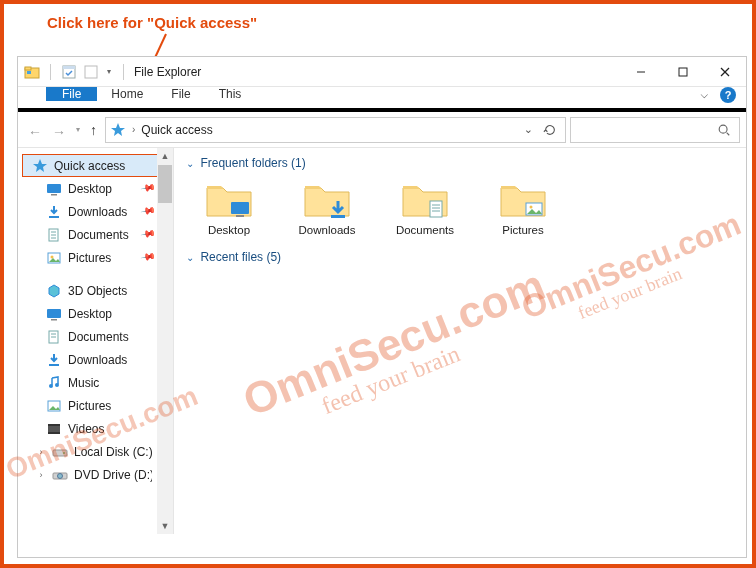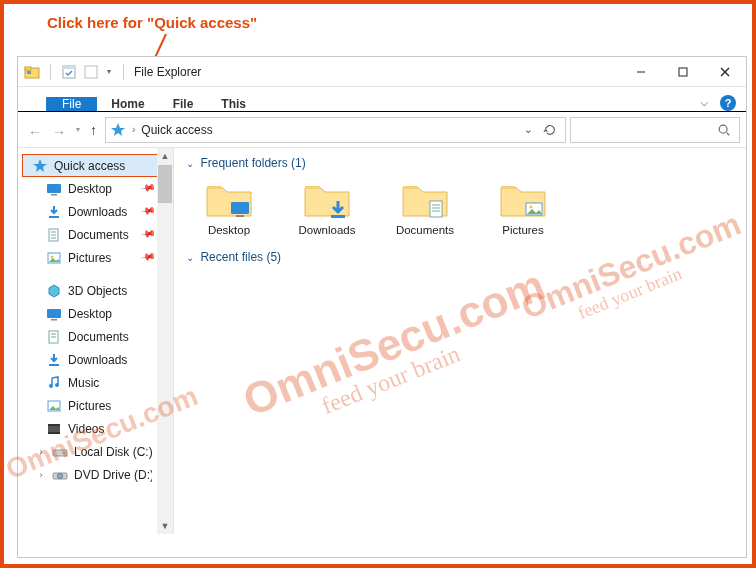--- a/index.html
+++ b/index.html
@@ -14,23 +14,23 @@
   .titlebar { height: 30px; background: #fff; display: flex; align-items: center; border-bottom: 1px solid #e5e5e5; }
   .tb-left { display: flex; align-items: center; gap: 6px; padding-left: 6px; }
   .tb-icon { width: 16px; height: 16px; }
   .tb-sep { width: 1px; height: 16px; background: #ccc; margin: 0 4px; }
   .tb-dd { width: 8px; height: 12px; display: inline-flex; align-items: center; justify-content: center; color: #666; font-size: 8px; }
   .tb-title { font-size: 12px; color: #222; }
   .tb-right { margin-left: auto; display: flex; }
   .wbtn { width: 42px; height: 30px; display: flex; align-items: center; justify-content: center; color: #222; }
 
   
-  .ribbon { height: 25px; display: flex; align-items: flex-end; border-bottom: 1px solid #000000; padding-left: 28px; }
+  .ribbon { height: 25px; display: flex; align-items: flex-start; border-bottom: 4px solid #000000; padding-left: 28px; }
   .file-tab { background: #1979ca; color: #fff; font-size: 12px; padding: 0 16px; display: flex; align-items: center; }
-  .rtab { font-size: 12px; color: #333; padding: 0 14px; display: flex; align-items: center; font-weight: bold; }
+  .rtab { font-size: 12px; color: #333; padding: 0 14px; display: flex; align-items: center; }
   .rib-right { margin-left: auto; display: flex; align-items: center; padding-right: 10px; gap: 12px; color: #555; }
   .caret-down { font-size: 10px; color: #555; }
   .help-icon { width: 16px; height: 16px; border-radius: 50%; background: #1979ca; color: #fff; font-size: 11px; font-weight: 700; display: flex; align-items: center; justify-content: center; }
 
   
   .navbar { height: 36px; display: flex; align-items: center; padding: 4px 6px; gap: 4px; border-bottom: 1px solid #e5e5e5; }
   .nav-arrows { display: flex; align-items: center; gap: 10px; padding: 0 4px; }
   .nav-btn { color: #999; font-size: 14px; }
   .nav-btn.enabled { color: #333; }
   .nav-dd { color: #999; font-size: 8px; }

